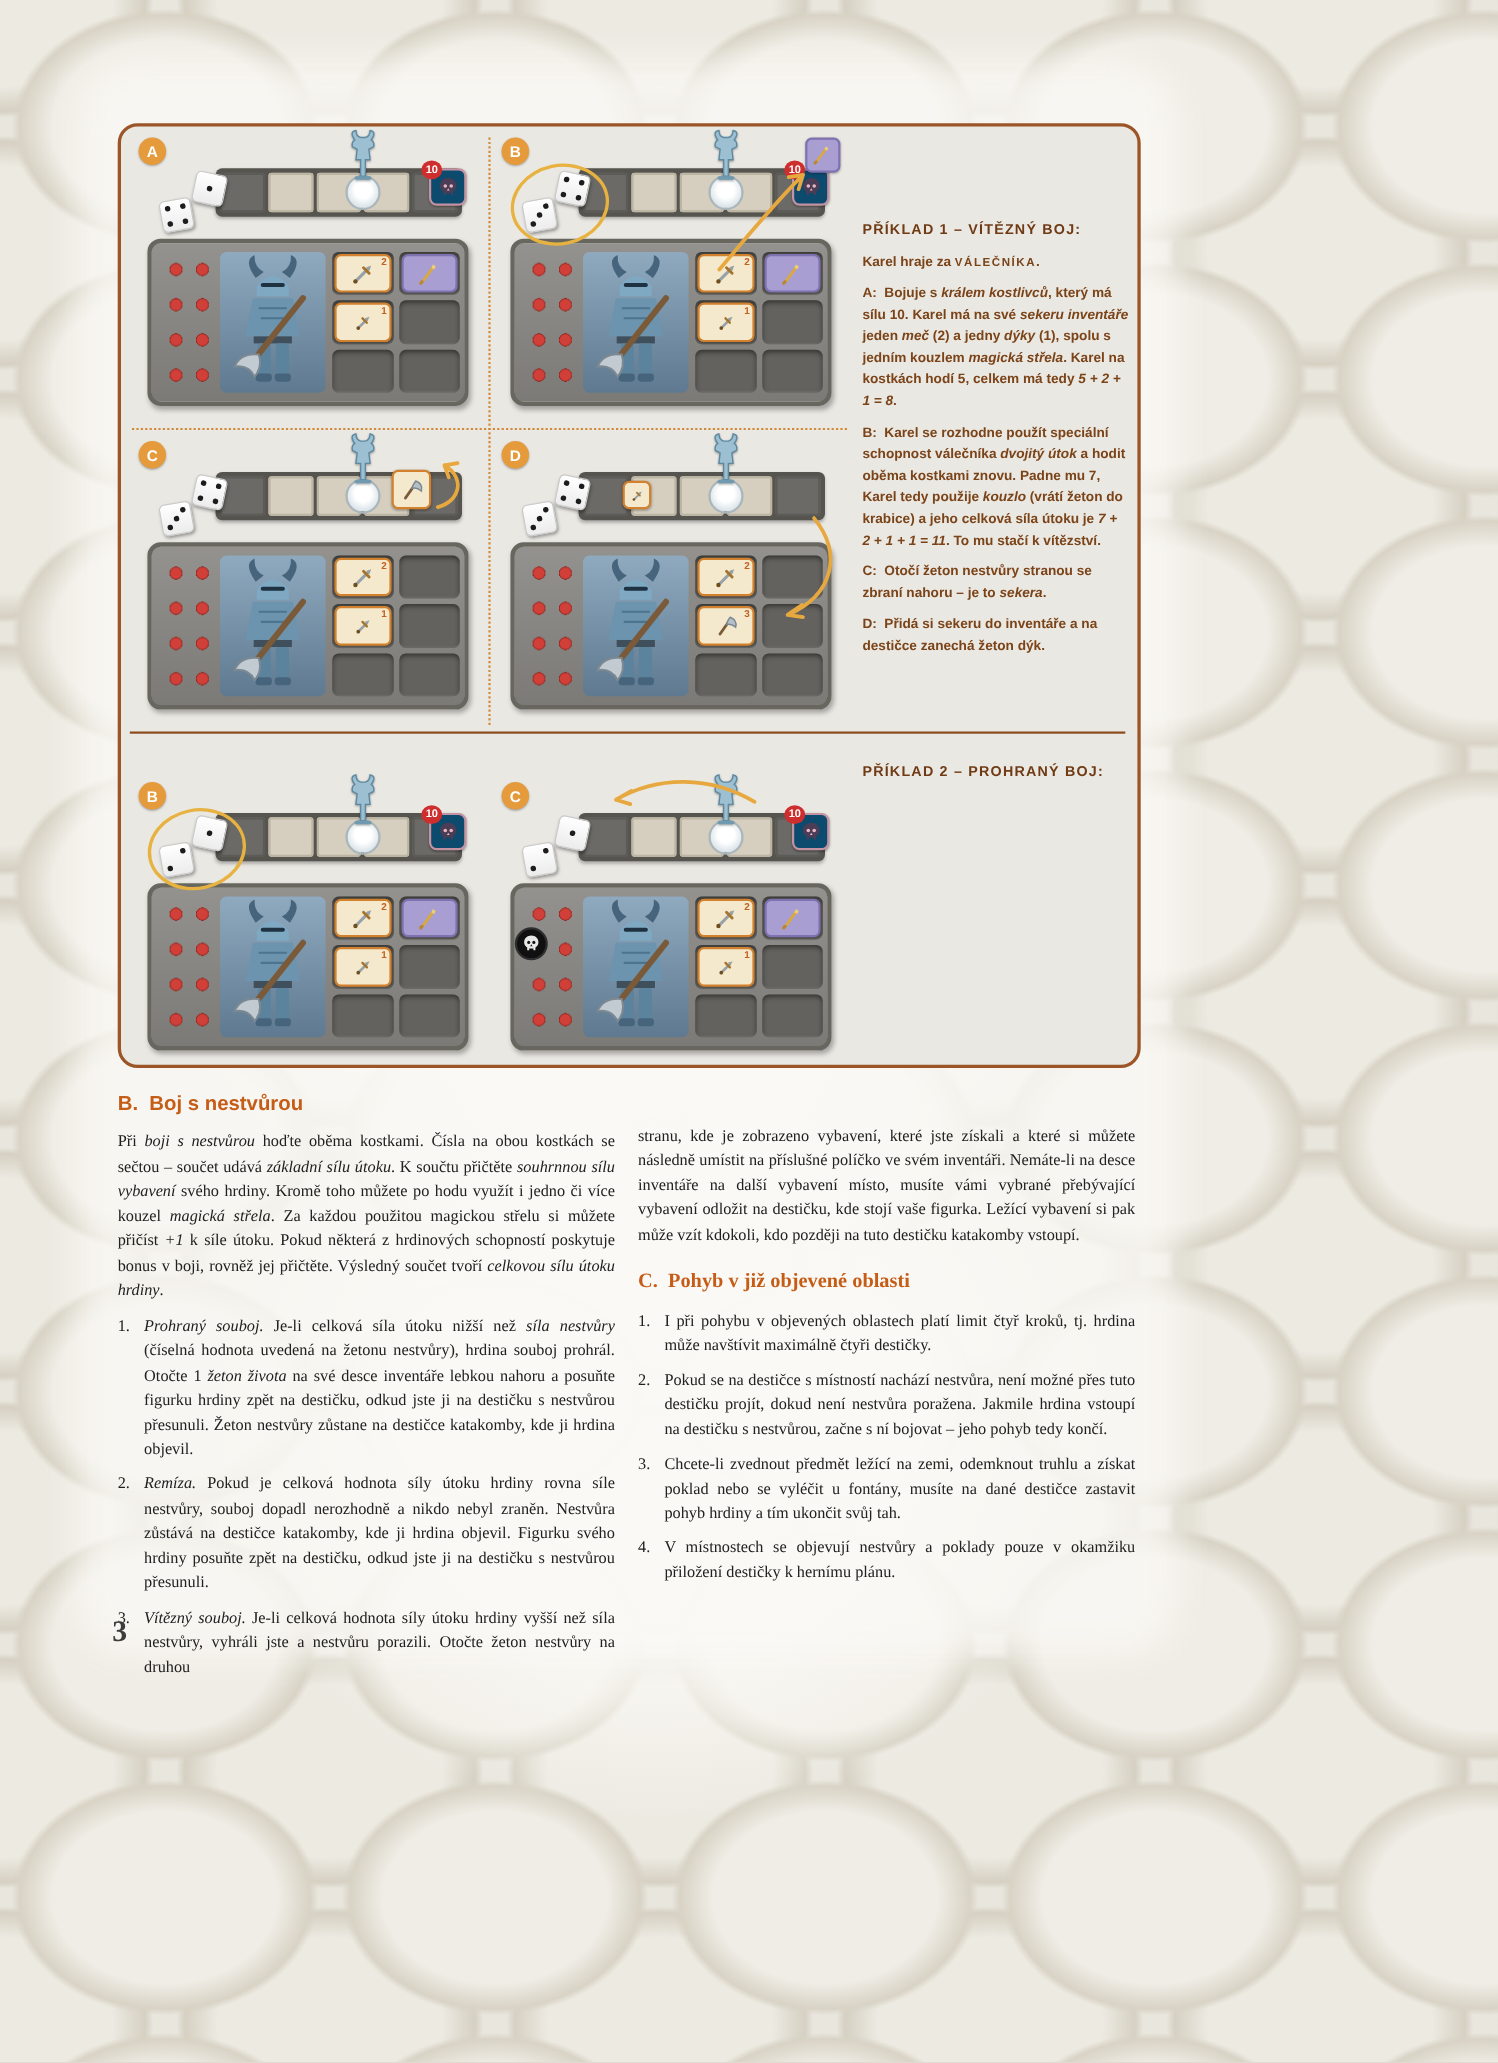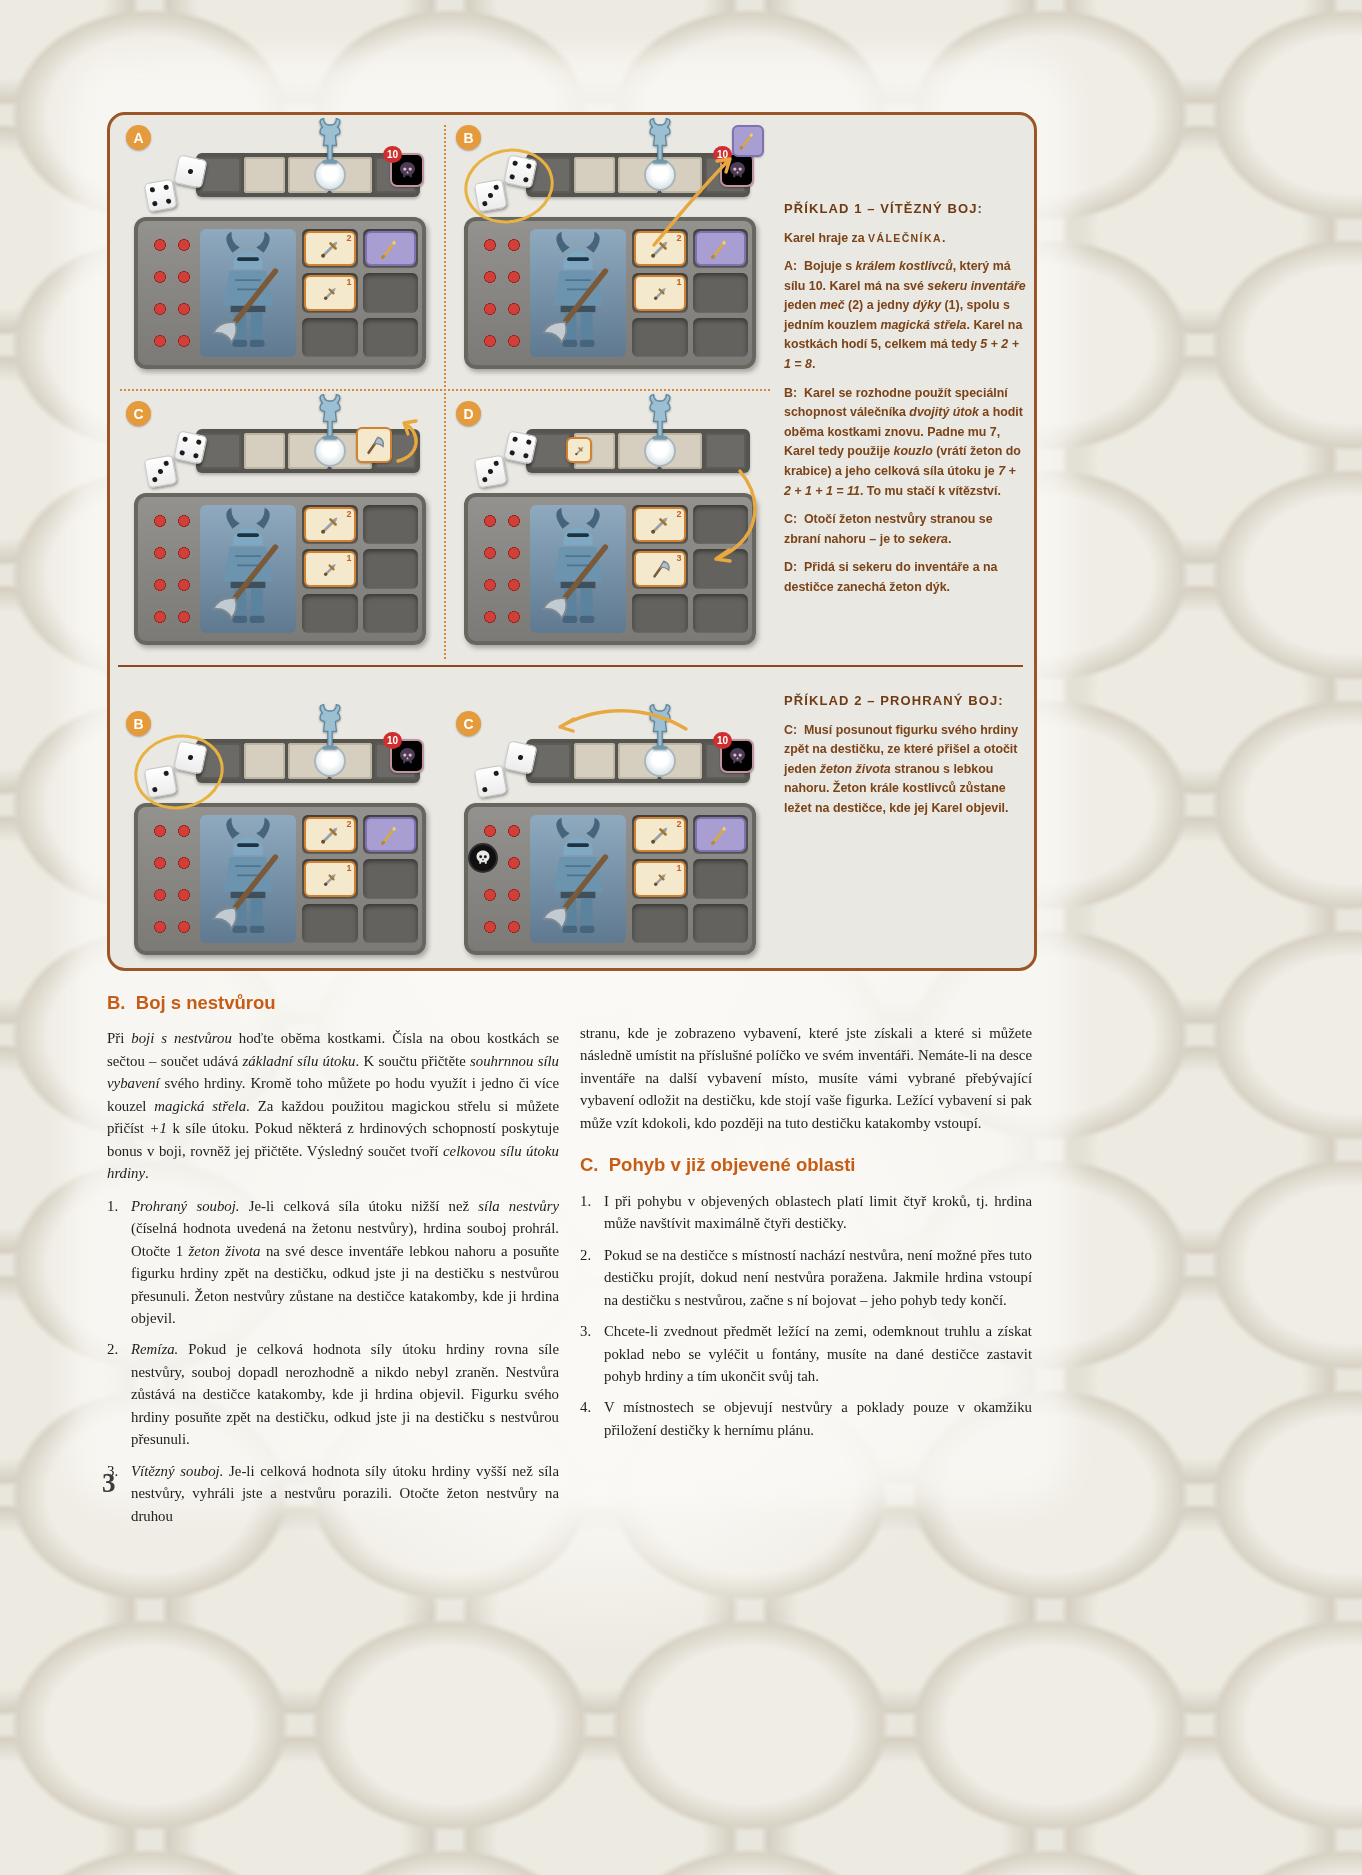--- a/index.html
+++ b/index.html
@@ -35,21 +35,21 @@
 
   .corridor{position:absolute;left:78px;top:30px;width:224px;height:44px;background:#55544f;
     border-radius:6px;display:flex;padding:4px;gap:3px;box-sizing:border-box;box-shadow:0 2px 3px rgba(0,0,0,.25);}
   .ct{flex:1;border-radius:3px;}
   .ct.dark{background:#6b6a66;box-shadow:inset 0 0 0 2px #5c5b57;}
   .ct.light{background:#d6cfc0;box-shadow:inset 0 0 0 2px #bdb5a4;}
   .fountain{position:absolute;left:196px;top:36px;width:32px;height:32px;border-radius:50%;box-sizing:border-box;
     background:radial-gradient(circle at 50% 42%, #ffffff 35%, #dde6ea 70%, #c2ccd1 100%);border:2px solid #aab6bb;}
   .mini{position:absolute;left:196px;top:-6px;width:32px;height:48px;filter:drop-shadow(0 1px 1px rgba(0,0,0,.35));}
 
-  .mtoken{position:absolute;left:272px;top:30px;width:34px;height:34px;background:#000000;
+  .mtoken{position:absolute;left:272px;top:30px;width:34px;height:34px;background:#0c4a6e;
     border:2px solid #c493a3;border-radius:7px;box-sizing:border-box;box-shadow:0 1px 2px rgba(0,0,0,.3);
     display:flex;align-items:center;justify-content:center;z-index:4;}
   .mtoken svg{width:23px;height:23px;}
   .mnum{position:absolute;left:-9px;top:-9px;min-width:17px;height:17px;border-radius:50%;background:#cf2e2e;
     color:#fff;font:700 10px/17px "Liberation Sans",sans-serif;text-align:center;padding:0 1px;}
 
   .die{position:absolute;width:27px;height:27px;background:linear-gradient(#ffffff,#ececec);
     border-radius:5px;border:1px solid #c9c9c9;box-shadow:1px 2px 3px rgba(0,0,0,.35);}
   .die1{left:28px;top:58px;transform:rotate(-10deg);}
   .die2{left:58px;top:34px;transform:rotate(12deg);}
@@ -101,21 +101,21 @@
 
   
   .col{position:absolute;width:452px;}
   .col-left{left:107px;top:992px;}
   .col-right{left:580px;top:1022px;}
   .sec-h{font:700 18.5px/1.2 "Liberation Sans",sans-serif;color:#c65d17;margin:0 0 13px;}
   .body-p{font:14.8px/1.52 "Liberation Serif",serif;color:#212121;text-align:justify;margin:0 0 10px;}
   .li{display:flex;margin:0 0 9px;}
   .li .num{flex:0 0 24px;font:14.8px/1.52 "Liberation Serif",serif;color:#212121;}
   .li .txt{font:14.8px/1.52 "Liberation Serif",serif;color:#212121;text-align:justify;}
-  .sec-h2{margin-top:20px;}
+  .sec-h2{margin-top:20px;font-family:Liberation Serif, serif;}
   .pageno{position:absolute;left:102px;top:1468px;font:700 27px "Liberation Serif",serif;color:#3c3c3c;}
 </style>
 </head>
 <body>
 
 <svg width="0" height="0" style="position:absolute" aria-hidden="true">
   <defs>
     <symbol id="sym-knight" viewBox="0 0 100 140">
       <path d="M33 26 Q20 8 32 3 Q31 15 41 20 Z" fill="#46657c"></path>
       <path d="M67 26 Q80 8 68 3 Q69 15 59 20 Z" fill="#46657c"></path>
@@ -611,21 +611,20 @@
       <div class="ex-title">PŘÍKLAD 1 – VÍTĚZNÝ BOJ:</div>
       <p class="ex-p">Karel hraje za <span class="sc">válečníka</span>.</p>
       <p class="ex-p"><b>A:</b>&nbsp; Bojuje s <i>králem kostlivců</i>, který má sílu 10. Karel má na své <i>sekeru inventáře</i> jeden <i>meč</i> (2) a jedny <i>dýky</i> (1), spolu s jedním kouzlem <i>magická střela</i>. Karel na kostkách hodí 5, celkem má tedy <i>5 + 2 + 1 = 8</i>.</p>
       <p class="ex-p"><b>B:</b>&nbsp; Karel se rozhodne použít speciální schopnost válečníka <i>dvojitý útok</i> a hodit oběma kostkami znovu. Padne mu 7, Karel tedy použije <i>kouzlo</i> (vrátí žeton do krabice) a jeho celková síla útoku je <i>7 + 2 + 1 + 1 = 11</i>. To mu stačí k vítězství.</p>
       <p class="ex-p"><b>C:</b>&nbsp; Otočí žeton nestvůry stranou se zbraní nahoru – je to <i>sekera</i>.</p>
       <p class="ex-p"><b>D:</b>&nbsp; Přidá si sekeru do inventáře a na destičce zanechá žeton dýk.</p>
     </div>
 
     <div class="extext e2">
       <div class="ex-title">PŘÍKLAD 2 – PROHRANÝ BOJ:</div>
-      <p class="ex-p"><b>C:</b>&nbsp; Musí posunout figurku svého hrdiny zpět na destičku, ze které přišel a otočit jeden <i>žeton života</i> stranou s lebkou nahoru. Žeton krále kostlivců zůstane ležet na destičce, kde jej Karel objevil.</p>
     </div>
   </div>
 
   <div class="col col-left">
     <h2 class="sec-h">B.&nbsp;&nbsp;Boj s nestvůrou</h2>
     <p class="body-p">Při <i>boji s nestvůrou</i> hoďte oběma kostkami. Čísla na obou kostkách se sečtou – součet udává <i>základní sílu útoku</i>. K součtu přičtěte <i>souhrnnou sílu vybavení</i> svého hrdiny. Kromě toho můžete po hodu využít i jedno či více kouzel <i>magická střela</i>. Za každou použitou magickou střelu si můžete přičíst <i>+1</i> k síle útoku. Pokud některá z hrdinových schopností poskytuje bonus v boji, rovněž jej přičtěte. Výsledný součet tvoří <i>celkovou sílu útoku hrdiny</i>.</p>
     <div class="li">
       <span class="num">1.</span>
       <span class="txt"><i>Prohraný souboj.</i> Je-li celková síla útoku nižší než <i>síla nestvůry</i> (číselná hodnota uvedená na žetonu nestvůry), hrdina souboj prohrál. Otočte 1 <i>žeton života</i> na své desce inventáře lebkou nahoru a posuňte figurku hrdiny zpět na destičku, odkud jste ji na destičku s nestvůrou přesunuli. Žeton nestvůry zůstane na destičce katakomby, kde ji hrdina objevil.</span>
     </div>

